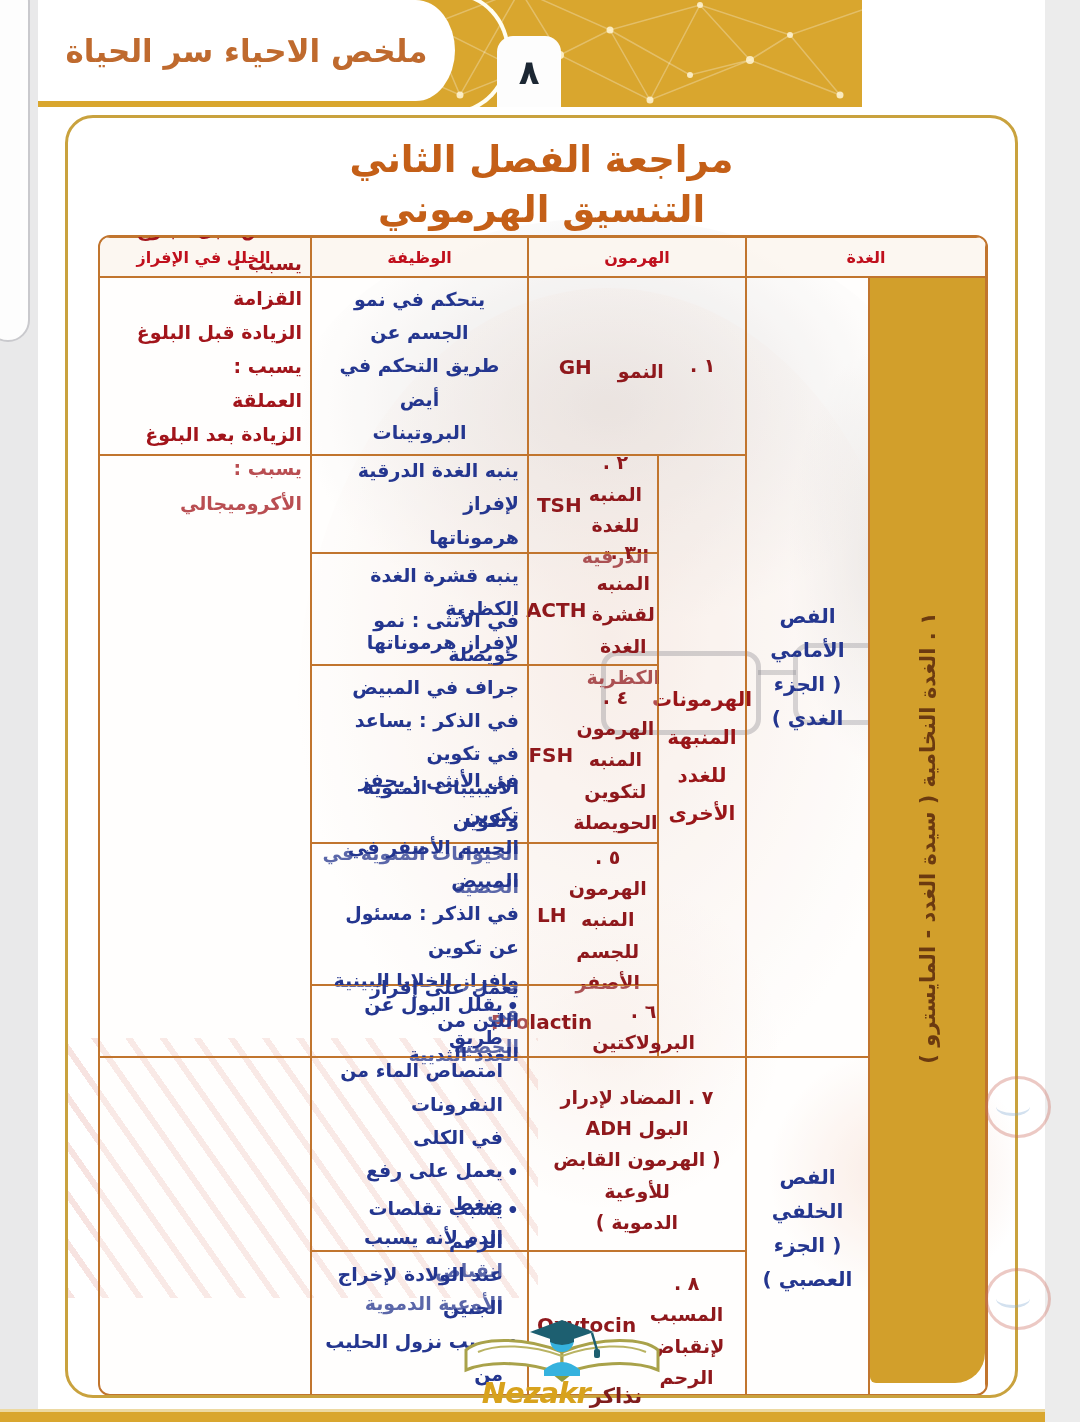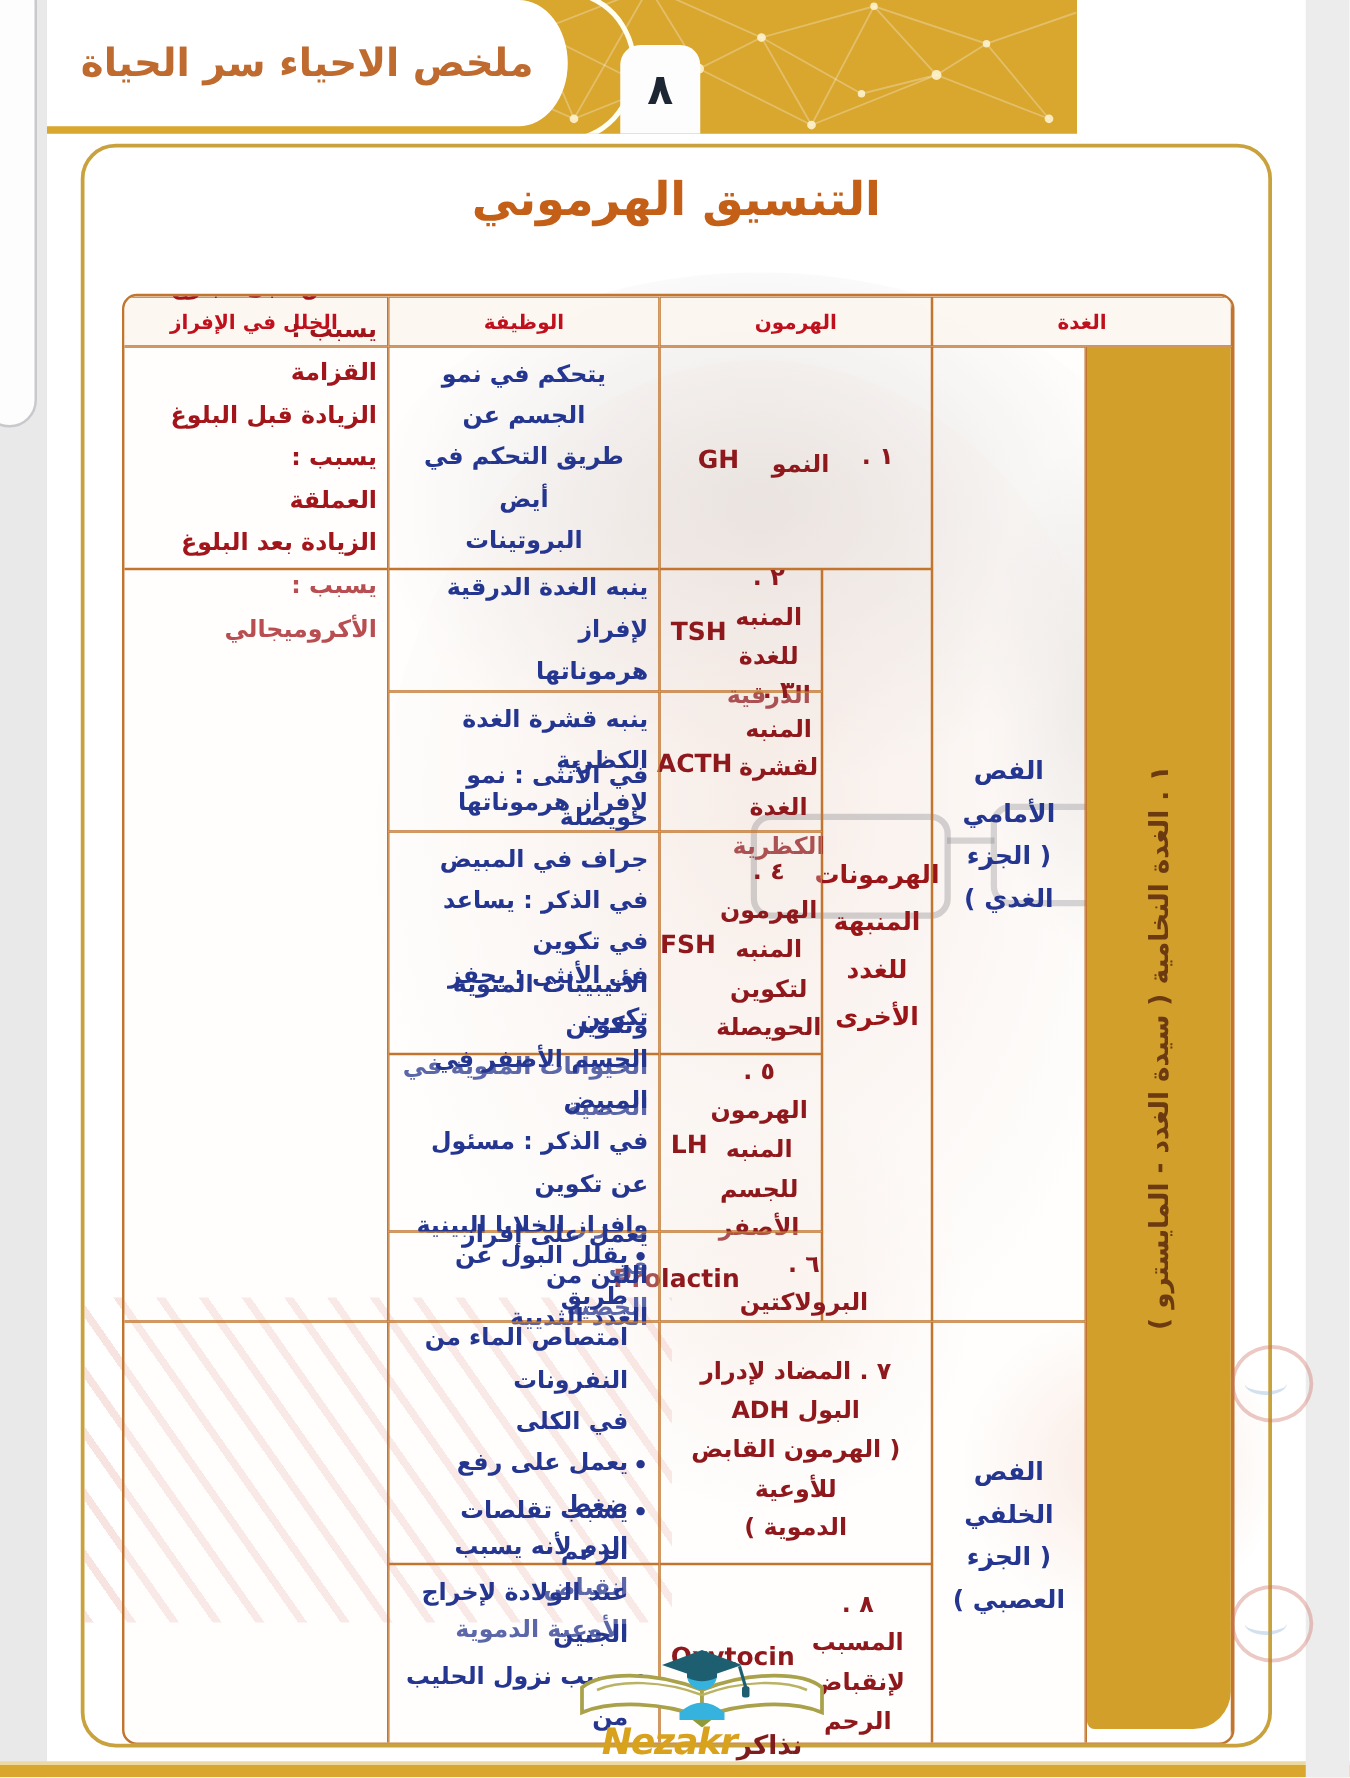--- a/index.html
+++ b/index.html
@@ -180,20 +180,21 @@
       <div class="ph-face"></div>
       <div class="ph-collar"></div>
       <div class="ph-glass-r"></div>
       <div class="ph-glass-l"></div>
       <div class="ph-bridge"></div>
       <div class="ph-shirt"></div>
       <div class="ph-shoulder"></div>
     </div>
 
     <div class="doc-title">
+      <div>مراجعة الفصل الثاني</div>
       <div>التنسيق الهرموني</div>
     </div>
 
     <div class="tbl">
 
       <div class="cell hdr c-gland-h">الغدة</div>
       <div class="cell hdr c-hormone-h">الهرمون</div>
       <div class="cell hdr c-function-h">الوظيفة</div>
       <div class="cell hdr c-disorder-h">الخلل في الإفراز</div>
 

